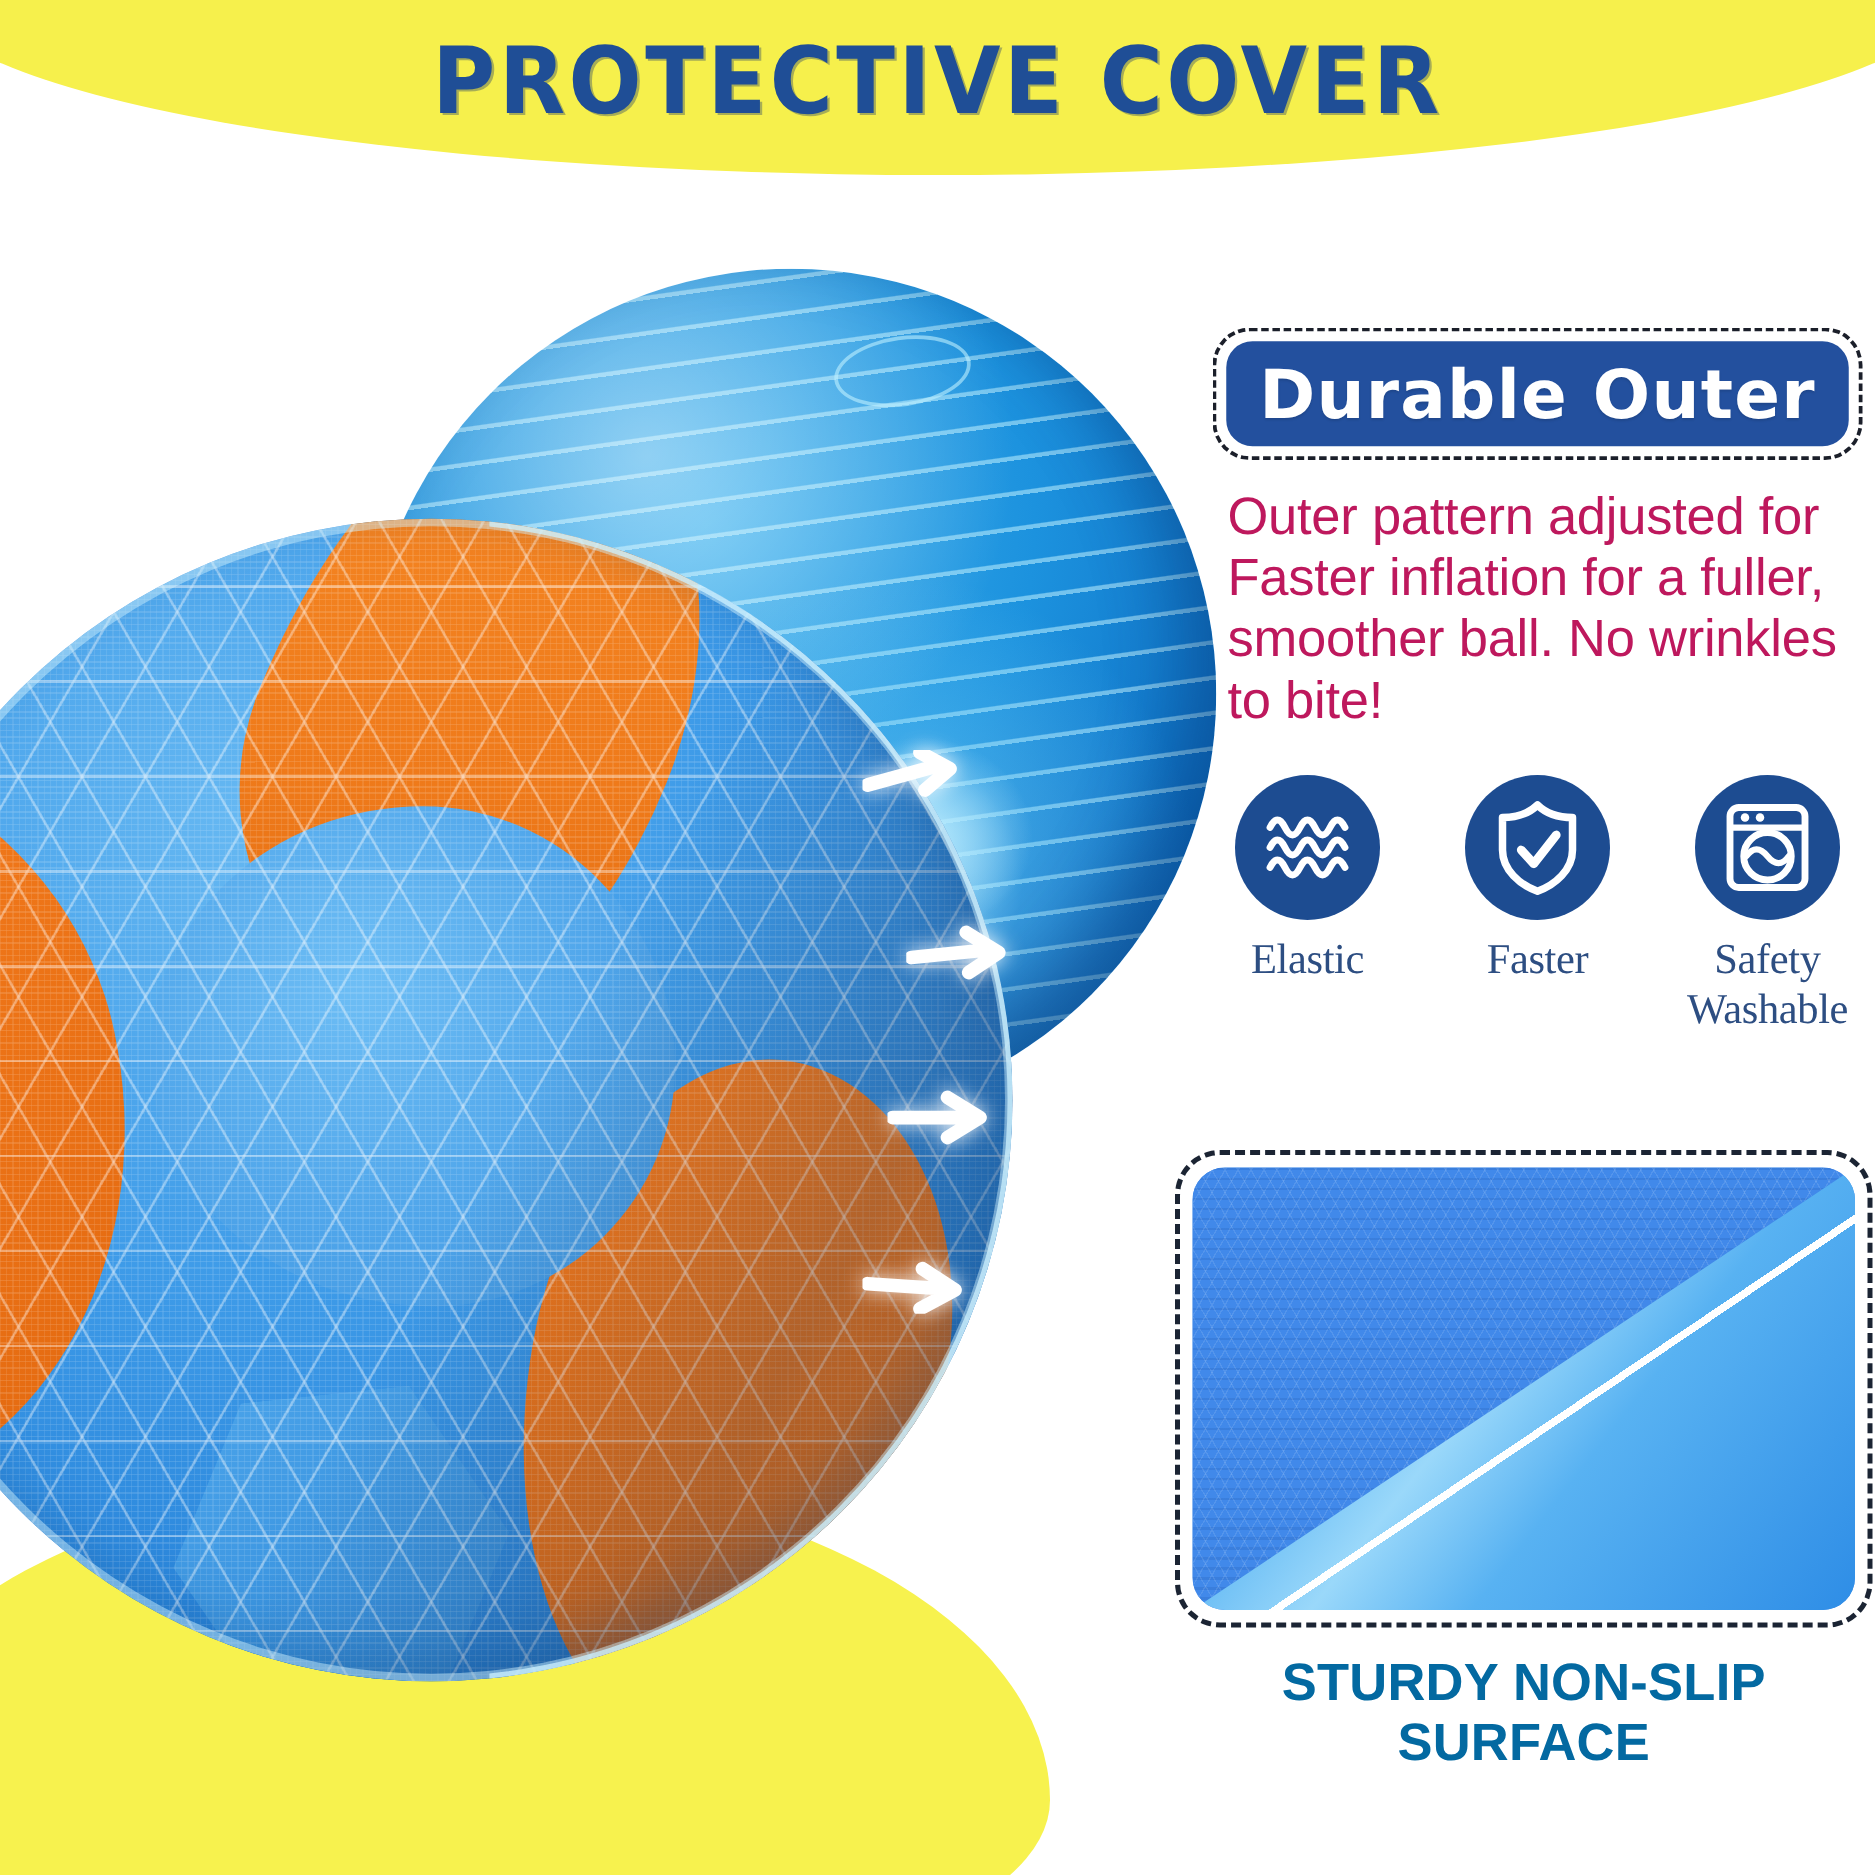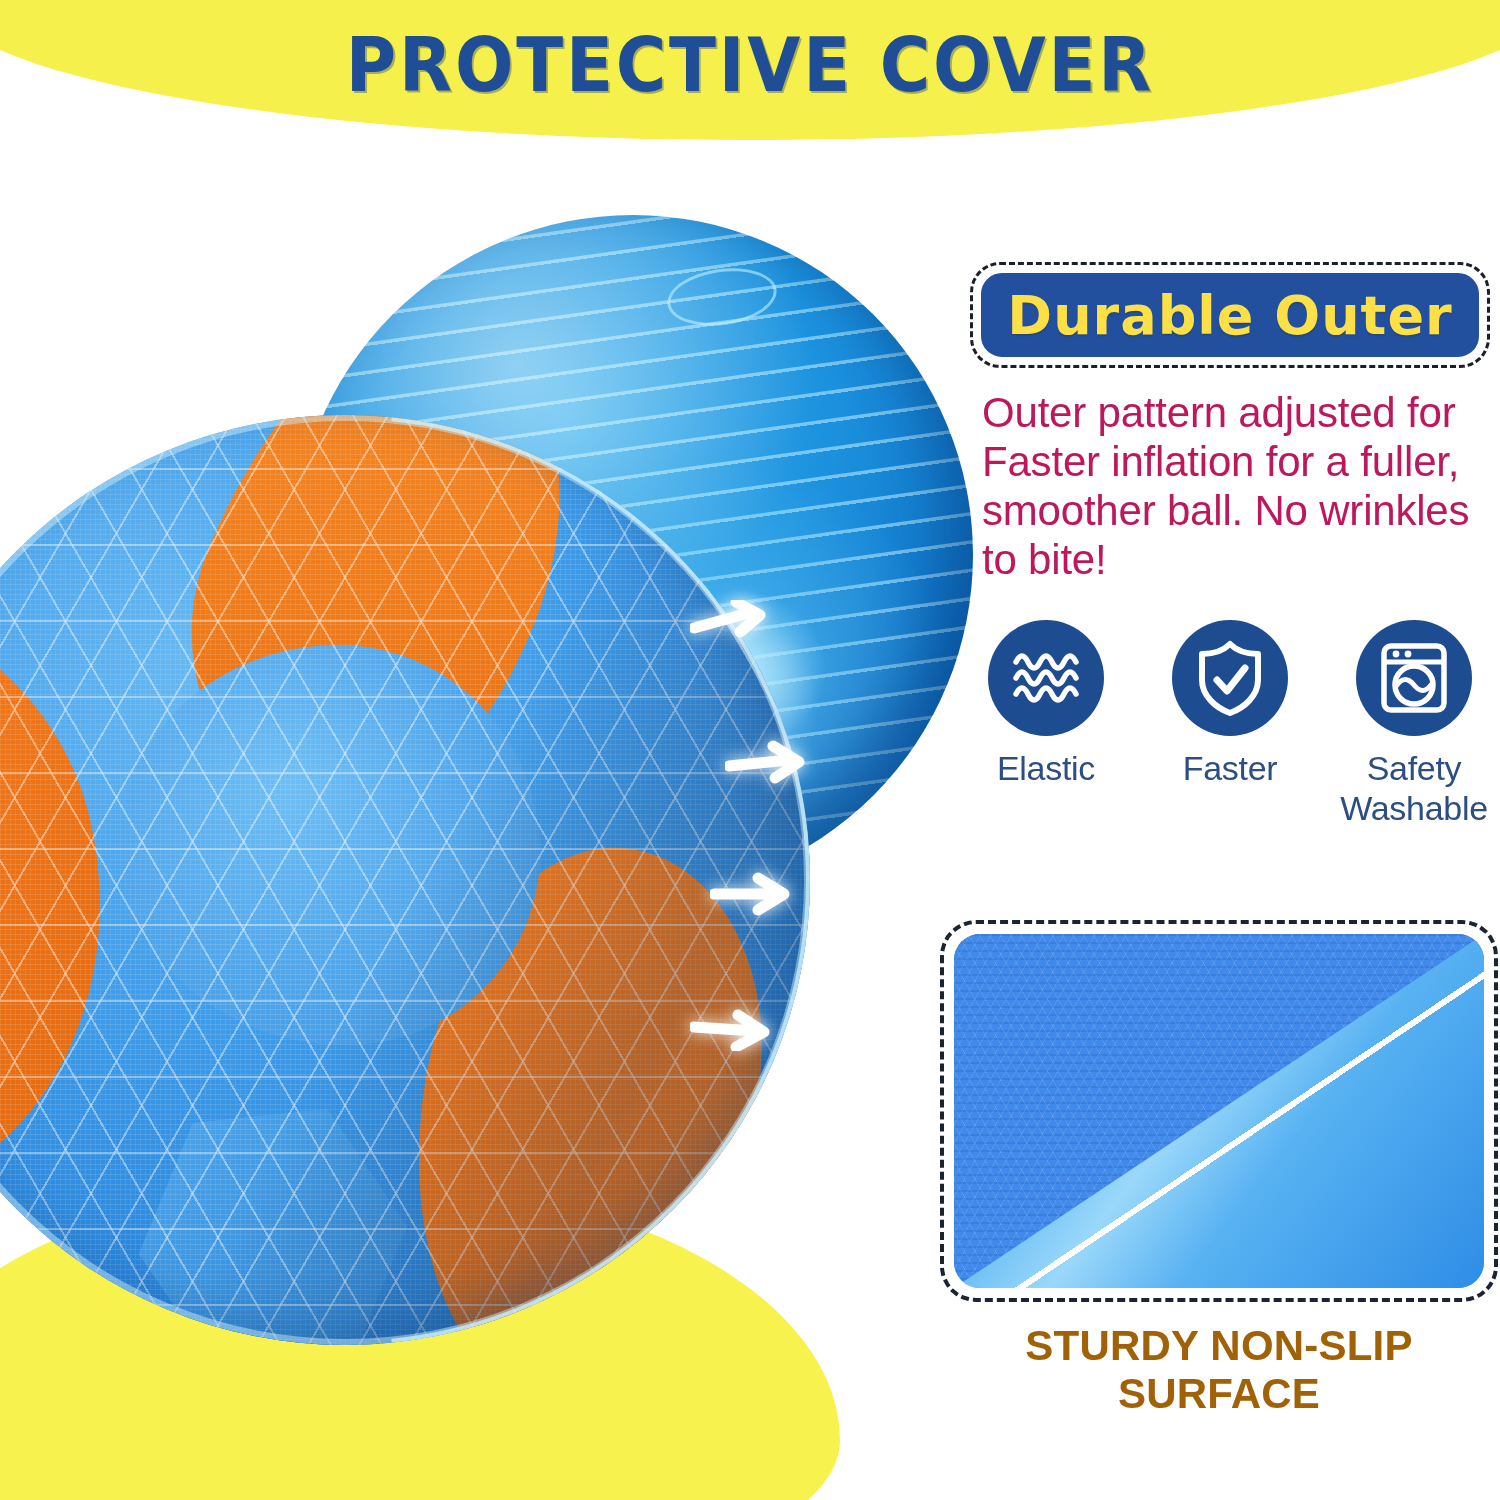--- a/index.html
+++ b/index.html
@@ -192,21 +192,21 @@
   #badge-pill{
     position:absolute; left:8px; top:8px; right:8px; bottom:8px;
     background:#23509E;
     border-radius:24px;
     border:3px solid #ffffff;
     display:flex; align-items:center; justify-content:center;
   }
   #badge-text{
     font-family:"DejaVu Sans", sans-serif;
     font-size:54px; font-weight:bold;
-    color:#fde047;
+    color:#ffffff;
     letter-spacing:1px;
     white-space:nowrap;
     text-shadow:0 2px 2px rgba(0,0,0,.12);
   }
 
   
   #feature-desc{
     position:absolute; left:42px; top:238px;
     width:512px;
     font-size:42px; line-height:49px;
@@ -215,21 +215,21 @@
   }
 
   
   #icon-row{
     position:absolute; left:20px; top:470px;
     width:540px; height:220px;
     display:flex; justify-content:space-between;
   }
   .icon-item{
     width:172px;
-    display:flex; flex-direction:column; align-items:center;
+    display:flex; flex-direction:column; align-items:center;font-family:Liberation Serif, serif;
   }
   .icon-circle{
     width:116px; height:116px; border-radius:50%;
     background:#1D4C91;
     display:flex; align-items:center; justify-content:center;
   }
   .icon-label{
     margin-top:12px;
     font-size:34px; line-height:40px;
     color:#2D4E82;
@@ -271,21 +271,21 @@
     position:absolute; left:-6%; top:-6%;
     width:124%; height:124%;
     background:linear-gradient(to bottom, rgba(0,0,0,0) calc(50% - 3px), #ffffff calc(50% - 3px), #ffffff calc(50% + 3px), rgba(0,0,0,0) calc(50% + 3px));
     transform:rotate(-34deg);
   }
   #texture-caption{
     position:absolute; left:0; top:1172px;
     width:558px;
     text-align:center;
     font-size:42px; font-weight:bold;
-    color:#a16207;
+    color:#0369a1;
     letter-spacing:.2px;
   }
 </style>
 </head>
 <body>
 
 <div id="header-banner"></div>
 <div id="page-title">PROTECTIVE COVER</div>
 
 <div id="illustration">

